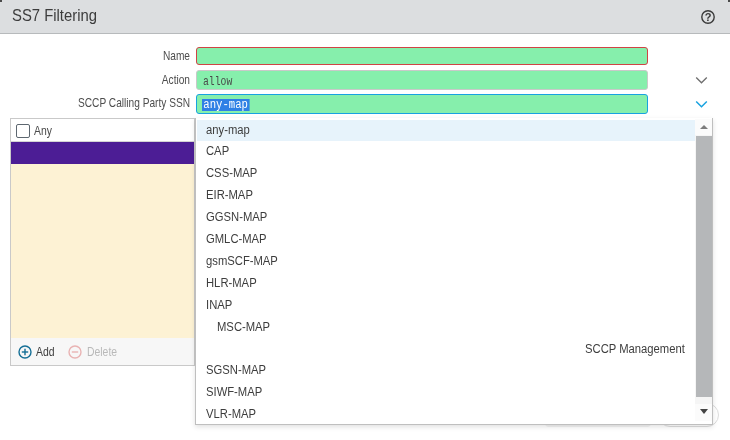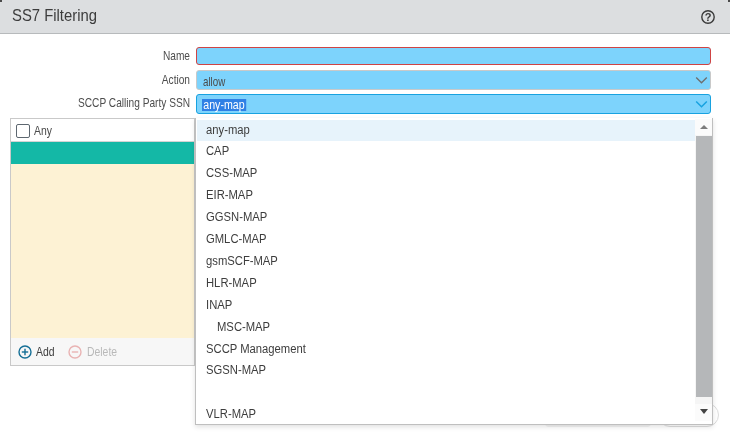--- a/index.html
+++ b/index.html
@@ -8,28 +8,28 @@
   .abs{position:absolute;}
   .cx{display:inline-block;transform:scaleX(0.8);transform-origin:0 50%;white-space:nowrap;}
   
   #hdr{left:0;top:0;width:730px;height:33px;background:#dcdee0;border-bottom:1px solid #b7babc;text-align:right;}
   #hdr .title{position:absolute;left:12px;top:6px;font-size:16.5px;color:#3c3c3c;transform:scaleX(0.9);transform-origin:0 50%;white-space:nowrap;}
   .corner{width:4px;height:4px;background:#4a4a4a;z-index:9;}
   #help{left:701px;top:10px;width:14px;height:14px;}
   
   .lbl{font-size:13px;color:#4d4d4d;text-align:right;width:190px;left:0;transform:scaleX(0.78);transform-origin:100% 50%;white-space:nowrap;}
   
-  .field{left:196px;width:515px;background:#7dd3fc;box-sizing:border-box;border-radius:3px;}
+  .field{left:196px;width:452px;background:#86efac;box-sizing:border-box;border-radius:3px;font-family:Liberation Mono, monospace;}
   #fName{top:47px;height:18px;border:1.3px solid #cf4444;}
   #fAction{top:70px;height:20px;border:1px solid #c9c9c9;font-size:13px;color:#4a4a4a;}
   #fAction .tx{position:absolute;left:6px;top:3px;transform:scaleX(0.75);transform-origin:0 50%;white-space:nowrap;}
   #fSSN{top:94px;height:20px;border:1.5px solid #18a2e0;font-size:12.5px;}
   #fSSN .sel{position:absolute;left:4.5px;top:4px;background:#2f80e5;color:#fff;padding:0 1.5px;height:12px;line-height:12px;transform:scaleX(0.85);transform-origin:0 50%;white-space:nowrap;}
   
-  #tbl{left:10px;top:118px;width:184.5px;height:248px;border:1px solid #c9c9c9;box-sizing:border-box;background:#14b8a6;padding-left:11px;}
+  #tbl{left:10px;top:118px;width:184.5px;height:248px;border:1px solid #c9c9c9;box-sizing:border-box;background:#4c1d95;padding-left:11px;}
   #rowAny{position:absolute;left:0;top:0;width:100%;height:22px;border-bottom:1px solid #d4d4d4;background:#fff;}
   #rowHead{position:absolute;left:0;top:23px;width:100%;height:22px;background:#f1f1f0;}
   #body{position:absolute;left:0;top:45px;width:100%;height:174px;background:#fdf2d4;}
   #foot{position:absolute;left:0;top:219px;width:100%;height:27px;background:#f7f7f7;}
   .cb{box-sizing:border-box;width:14px;height:13.5px;border-radius:2px;background:#fff;}
   .cb.gray{border:1.7px solid #5d6770;}
   .cb.blue{border:2px solid #1a7fb5;}
   #rowHead .vline{position:absolute;left:26px;top:0;width:1px;height:22px;background:#d9d9d9;}
   #rowHead .ht{position:absolute;left:31px;top:5px;font-size:11px;font-weight:bold;color:#4b535c;letter-spacing:0.6px;transform:scaleX(0.87);transform-origin:0 50%;white-space:nowrap;}
   
@@ -110,22 +110,23 @@
     <div class="it hl" style="top:1.5px;"><span class="cx">any-map</span></div>
     <div class="it" style="top:23.4px;"><span class="cx">CAP</span></div>
     <div class="it" style="top:45.3px;"><span class="cx">CSS-MAP</span></div>
     <div class="it" style="top:67.2px;"><span class="cx">EIR-MAP</span></div>
     <div class="it" style="top:89.1px;"><span class="cx">GGSN-MAP</span></div>
     <div class="it" style="top:111px;"><span class="cx">GMLC-MAP</span></div>
     <div class="it" style="top:132.9px;"><span class="cx">gsmSCF-MAP</span></div>
     <div class="it" style="top:154.8px;"><span class="cx">HLR-MAP</span></div>
     <div class="it" style="top:176.7px;"><span class="cx">INAP</span></div>
     <div class="it" style="top:198.6px;padding-left:20px;"><span class="cx">MSC-MAP</span></div>
-    <div class="it" style="top:220.5px;"><span class="cx">SCCP Management</span></div>
+    <div class="it" style="top:220.5px;text-align:right;"><span class="cx">SCCP Management</span></div>
     <div class="it" style="top:242.4px;"><span class="cx">SGSN-MAP</span></div>
+    <div class="it" style="top:264.3px;"><span class="cx">SIWF-MAP</span></div>
     <div class="it" style="top:286.2px;"><span class="cx">VLR-MAP</span></div>
     <div id="sb">
       <div id="sbup">
         <div class="tri up"></div>
       </div>
       <div id="sbthumb"></div>
       <div id="sbdn">
         <div class="tri dn"></div>
       </div>
     </div>

